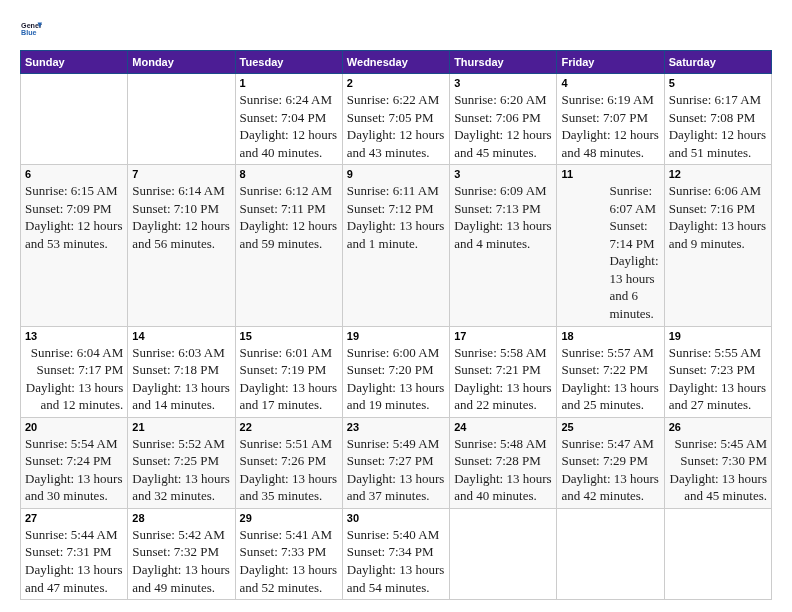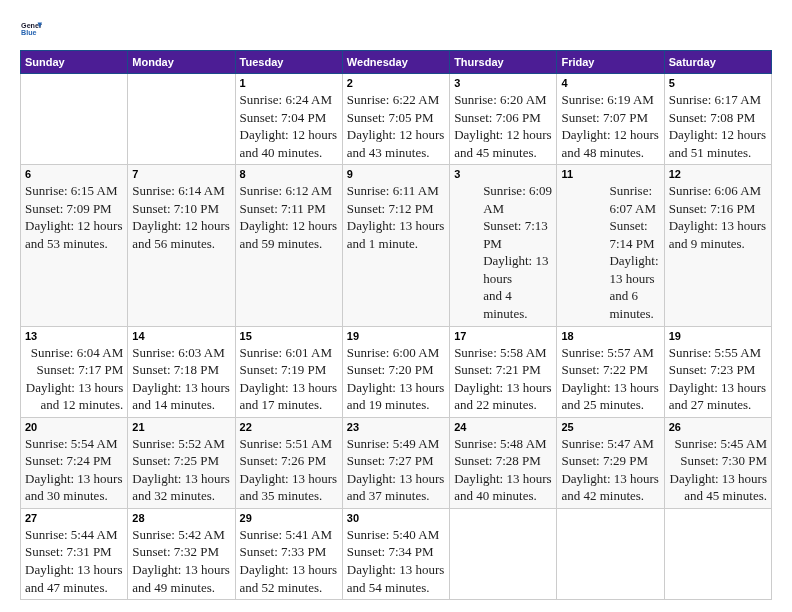--- a/index.html
+++ b/index.html
@@ -184,21 +184,21 @@
           </td>
           <td>
             <span class="day-number">9</span>
             <div class="day-info" style="white-space: pre-line;">Sunrise: 6:11 AM
 Sunset: 7:12 PM
 Daylight: 13 hours
 and 1 minute.</div>
           </td>
           <td>
             <span class="day-number">3</span>
-            <div class="day-info" style="white-space: pre-line; margin-left: 29px;">Sunrise: 6:09 AM
+            <div class="day-info" style="white-space: pre-line;">Sunrise: 6:09 AM
 Sunset: 7:13 PM
 Daylight: 13 hours
 and 4 minutes.</div>
           </td>
           <td>
             <span class="day-number">11</span>
             <div class="day-info" style="white-space: pre-line; margin-left: 48px;">Sunrise: 6:07 AM
 Sunset: 7:14 PM
 Daylight: 13 hours
 and 6 minutes.</div>

